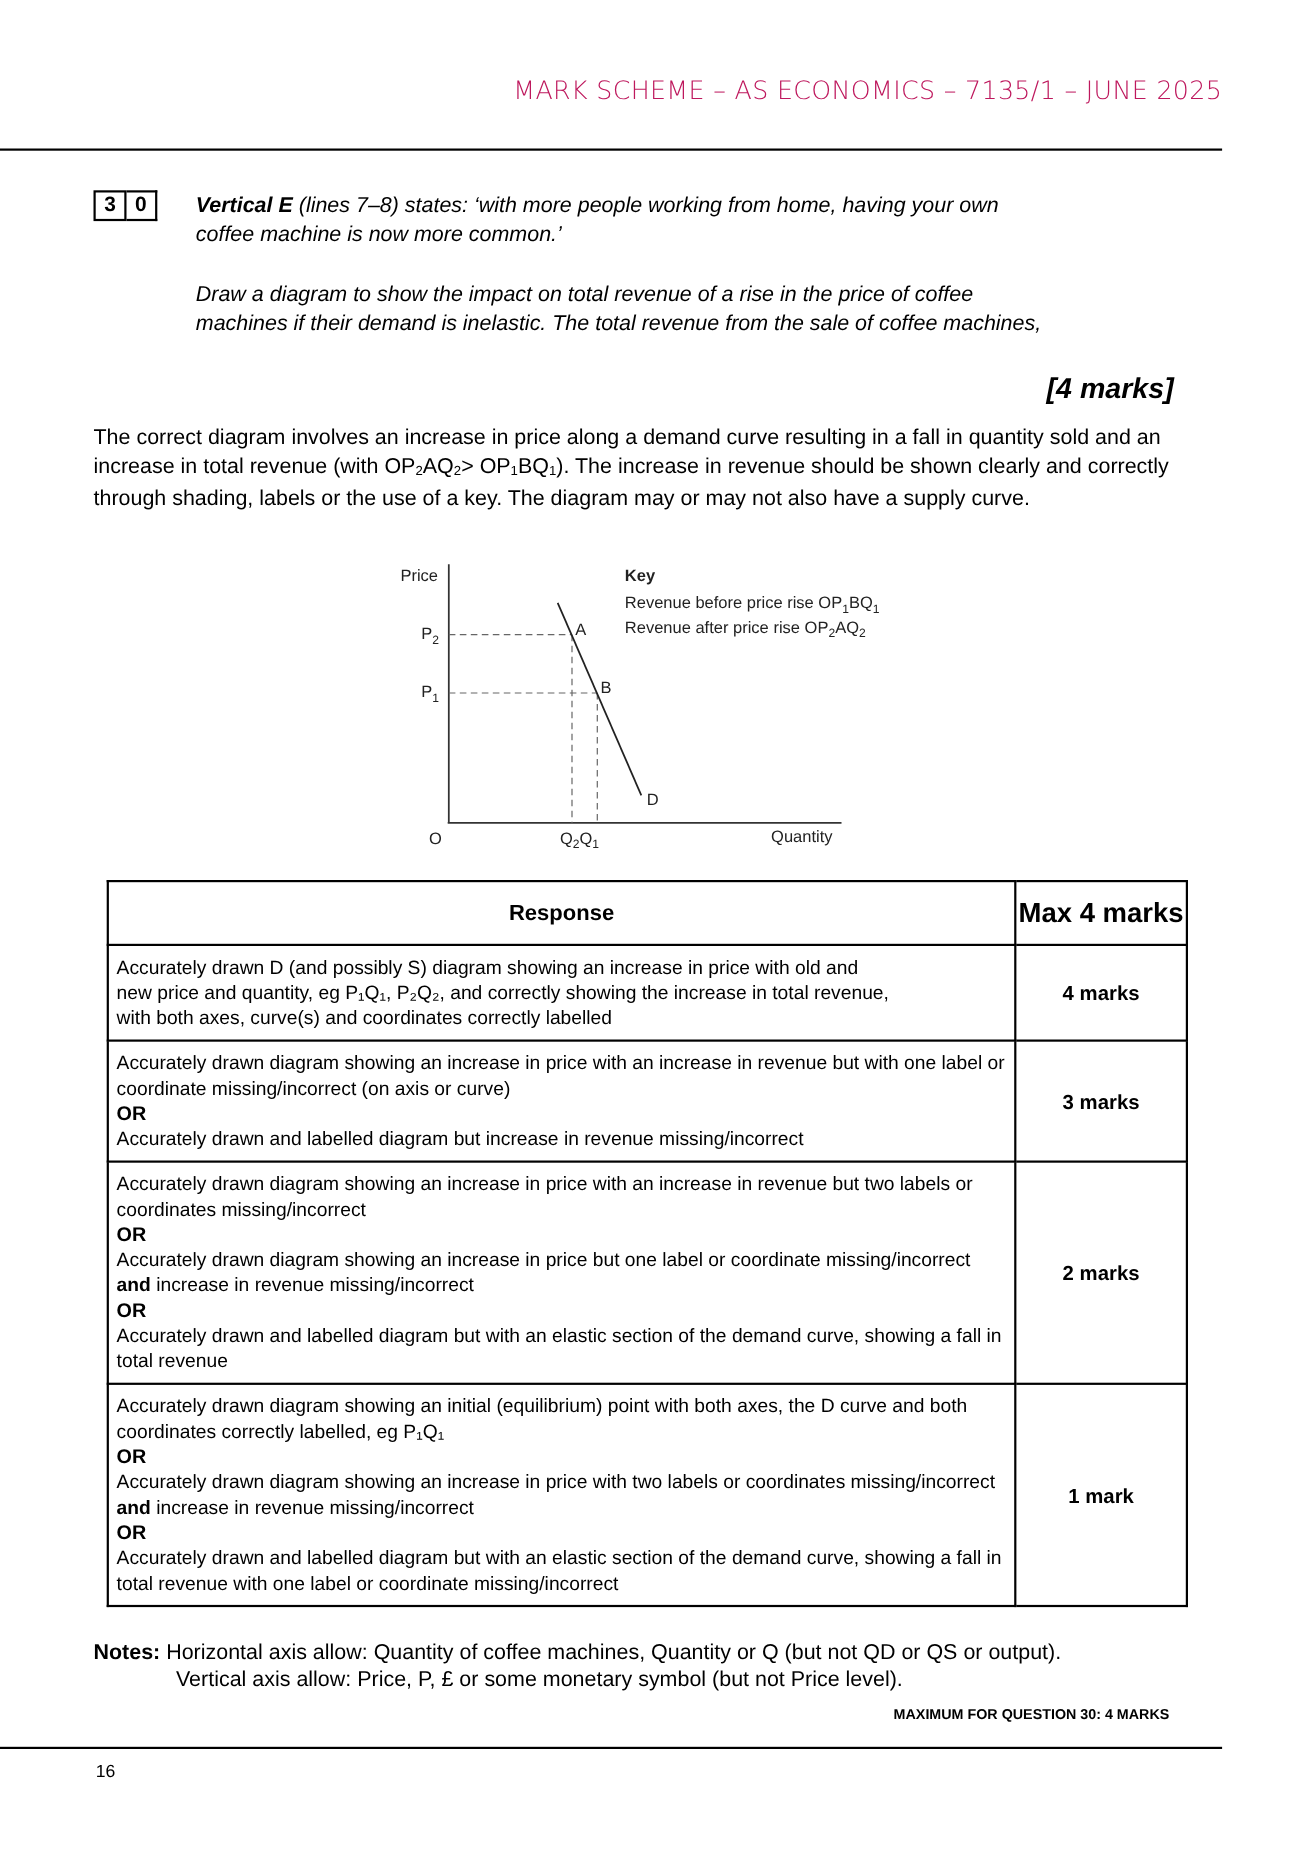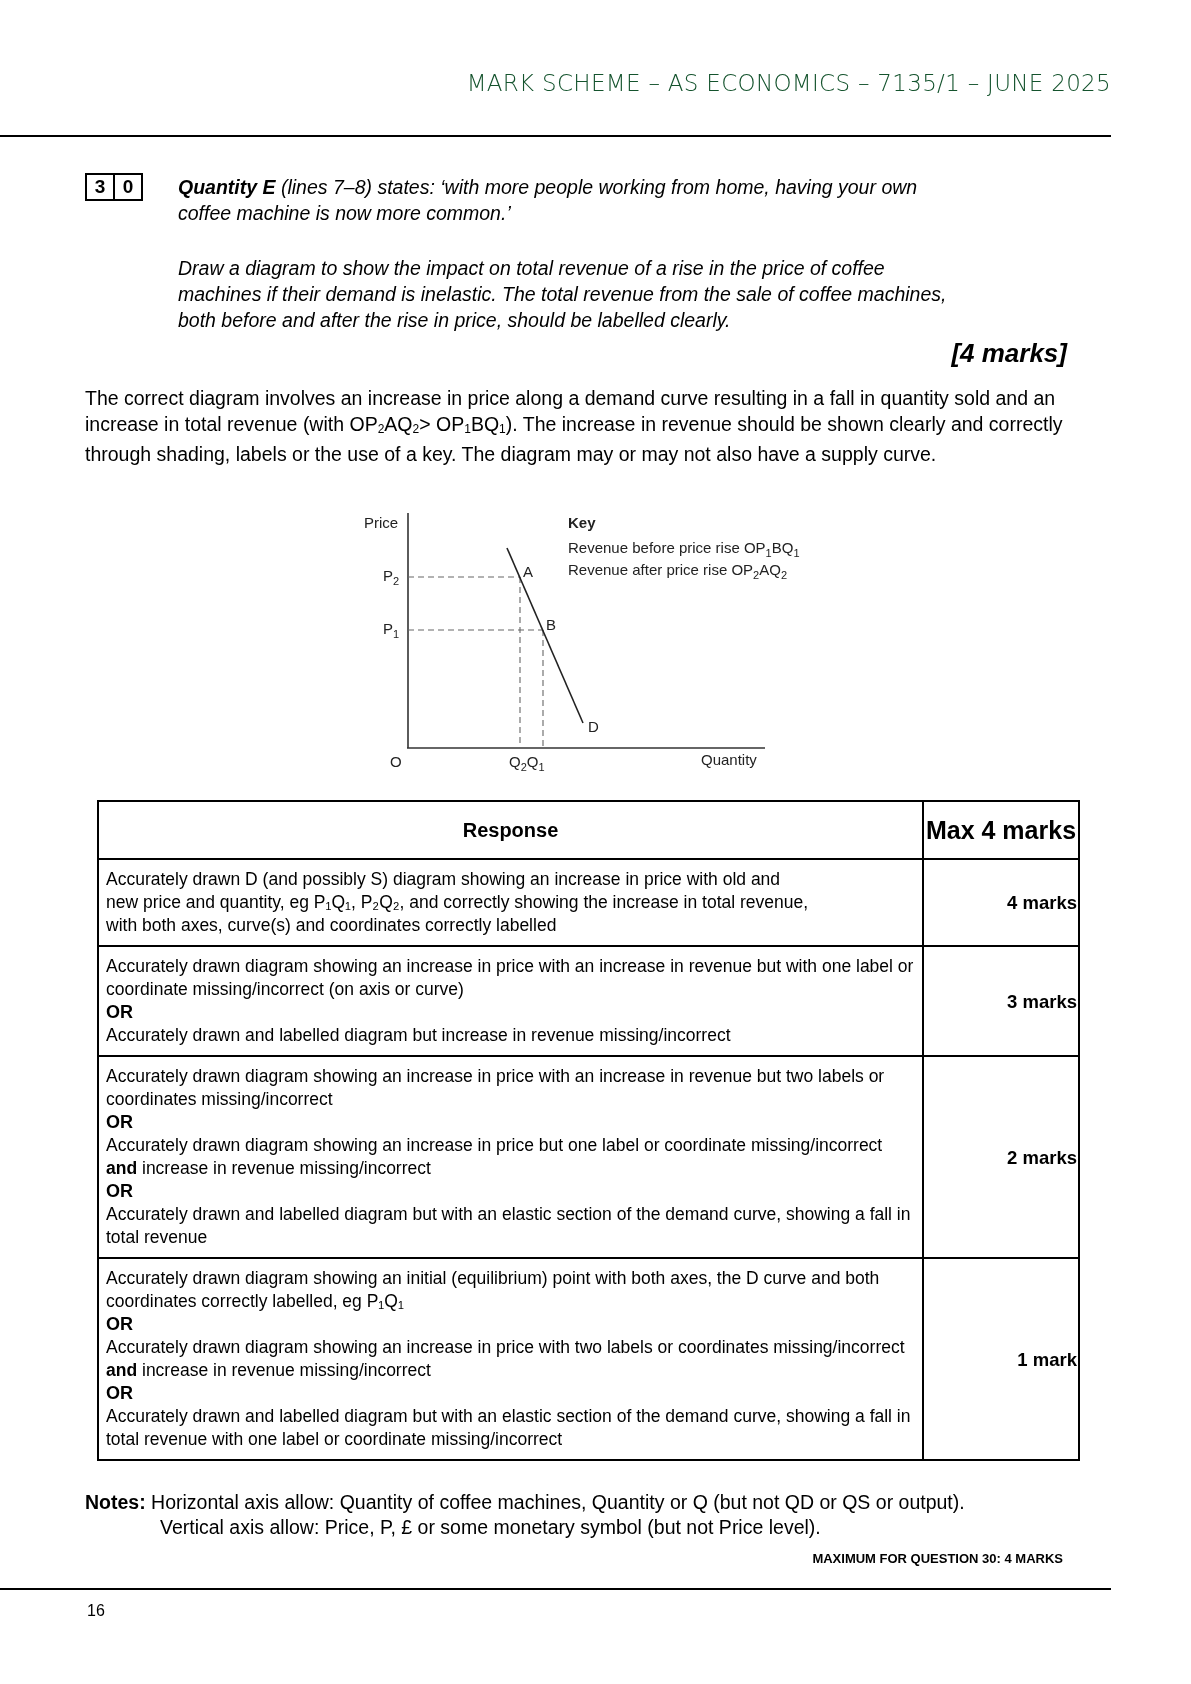--- a/index.html
+++ b/index.html
@@ -1,62 +1,61 @@
 <!DOCTYPE html>
 <html><head>
 <meta charset="utf-8">
 <style>
   html, body { margin:0; padding:0; background:#ffffff; }
   body { width:1191px; height:1684px; position:relative; overflow:hidden; color:#000; font-family:"Liberation Sans", sans-serif; }
-  .header-title { position:absolute; right:80px; top:70px; font-family:"DejaVu Sans", sans-serif; font-size:23px; font-weight:200; letter-spacing:0.3px; color:#14532d; }
+  .header-title { position:absolute; right:80px; top:70px; font-family:"DejaVu Sans", sans-serif; font-size:23px; font-weight:200; letter-spacing:0.3px; color:#be185d; }
   .rule { position:absolute; left:0; width:1111px; height:2px; background:#000; }
   .qnum { position:absolute; left:85px; top:173px; display:flex; }
   .qnum span { display:inline-block; width:26px; height:24px; border:2px solid #000; font-weight:bold; font-size:19px; text-align:center; line-height:24px; }
   .qnum span + span { border-left:none; }
   .q-text { position:absolute; left:178px; font-style:italic; font-size:19.5px; line-height:26px; width:900px; }
   .q-text b { font-weight:bold; }
   .marks-bracket { position:absolute; right:124px; top:338px; font-style:italic; font-weight:bold; font-size:26px; }
   .intro { position:absolute; left:85px; top:386px; width:1010px; font-size:19.5px; line-height:25.5px; }
   .intro sub { font-size:12px; vertical-align:-2px; }
   .diagram { position:absolute; left:355px; top:505px; width:500px; height:270px; }
   .diagram text { font-family:"Liberation Sans", sans-serif; fill:#222; }
   table.ms { position:absolute; left:97px; top:800px; width:983px; border-collapse:collapse; }
   table.ms td, table.ms th { border:2px solid #000; font-size:17.5px; line-height:23px; vertical-align:middle;margin-left:32px; }
   table.ms th { font-weight:bold; height:54px; font-size:20px; }
   table.ms th.col2 { font-size:25px; }
   table.ms td.resp { padding:6px 7px 7px 7px; }
-  table.ms td.mark { text-align:right; font-weight:bold; width:152px; font-size:18.5px; }
+  table.ms td.mark { text-align:center; font-weight:bold; width:152px; font-size:18.5px; }
   .or { font-weight:bold; font-size:18px; }
   .b { font-weight:bold; }
   .notes { position:absolute; left:85px; top:1490px; font-size:19.5px; line-height:25px; }
   .notes .label { font-weight:bold; }
   .notes .indent { padding-left:75px; }
   .max-q { position:absolute; right:128px; top:1551px; font-weight:bold; font-size:13px; }
   .page-num { position:absolute; left:87px; top:1602px; font-size:16px; }
 </style>
 </head>
 <body>
 
 <div class="header-title">MARK SCHEME – AS ECONOMICS – 7135/1 – JUNE 2025</div>
 <div class="rule" style="top:135px;"></div>
 
 <div class="qnum">
   <span>3</span>
   <span>0</span>
 </div>
 
 <div class="q-text" style="top:174px;">
-  <b>Quantity E</b><span> (lines 7–8) states: ‘with more people working from home, having your own</span><br>
+  <b>Vertical E</b><span> (lines 7–8) states: ‘with more people working from home, having your own</span><br>
   <span>coffee machine is now more common.’</span>
 </div>
 
 <div class="q-text" style="top:255px;">
   <span>Draw a diagram to show the impact on total revenue of a rise in the price of coffee</span><br>
   <span>machines if their demand is inelastic.  The total revenue from the sale of coffee machines,</span><br>
-  <span>both before and after the rise in price, should be labelled clearly.</span>
 </div>
 <div class="marks-bracket">[4 marks]</div>
 
 <div class="intro"><span>The correct diagram involves an increase in price along a demand curve resulting in a fall in quantity sold and an increase in total revenue (with OP</span><sub>2</sub><span>AQ</span><sub>2</sub><span>&gt; OP</span><sub>1</sub><span>BQ</span><sub>1</sub><span>).  The increase in revenue should be shown clearly and correctly through shading, labels or the use of a key.  The diagram may or may not also have a supply curve.</span></div>
 
 <svg class="diagram" viewBox="355 505 500 270" width="500" height="270">
 
   <line x1="408" y1="513" x2="408" y2="748" stroke="#333" stroke-width="1.6"></line>
   <line x1="407" y1="748" x2="765" y2="748" stroke="#333" stroke-width="1.6"></line>
 

